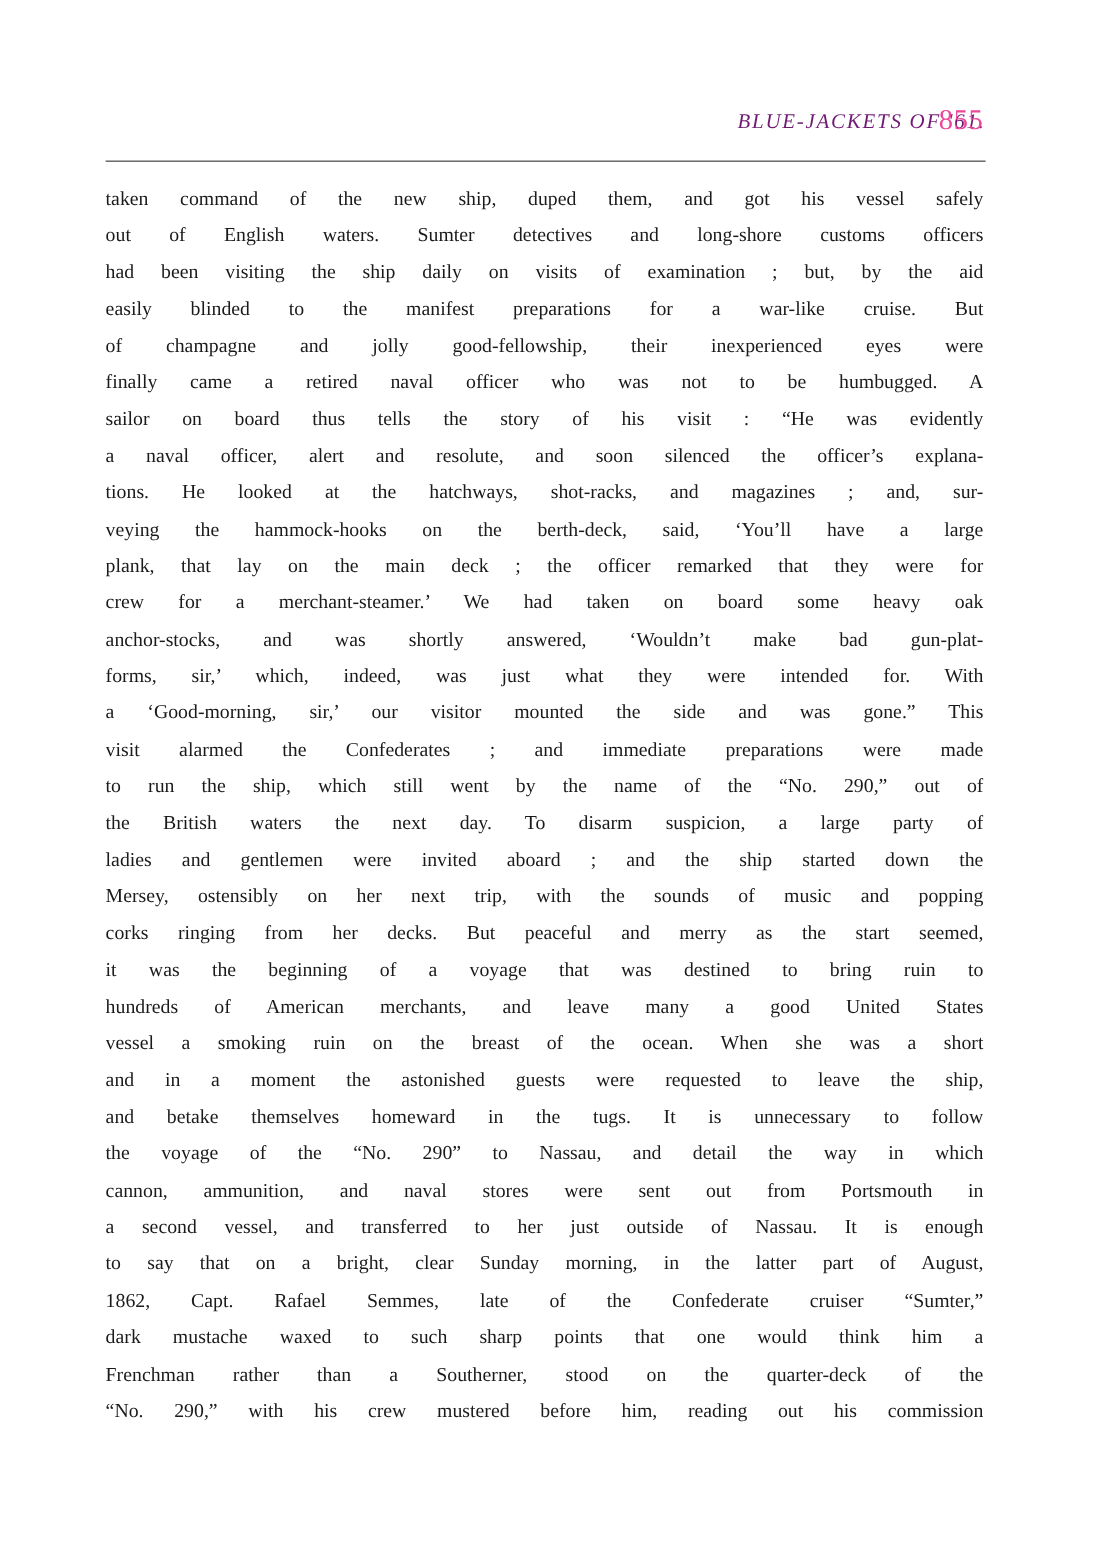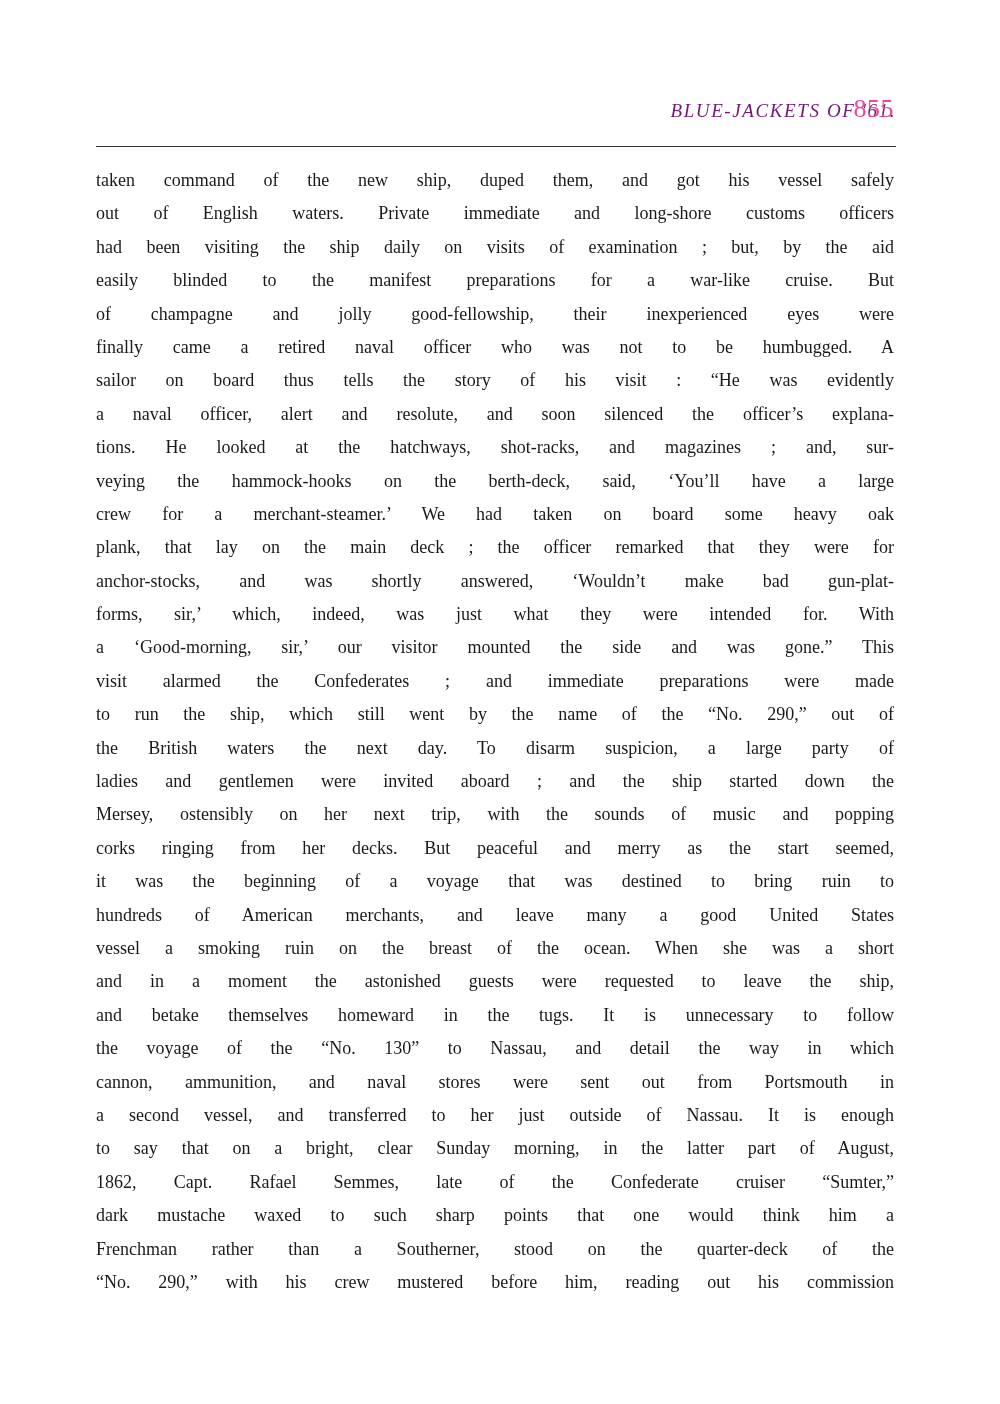--- a/index.html
+++ b/index.html
@@ -82,46 +82,46 @@
 
 <div class="page">
   <div class="running-head">
     <div class="running-title">BLUE-JACKETS OF '61.</div>
     <div class="page-number">855</div>
   </div>
   <div class="head-rule"></div>
 
   <div class="body-text">
     <span class="line">taken command of the new ship, duped them, and got his vessel safely</span>
-    <span class="line">out of English waters.  Private immediate and long-shore customs officers</span>
+    <span class="line">out of English waters.  Sumter detectives and long-shore customs officers</span>
     <span class="line">had been visiting the ship daily on visits of examination ; but, by the aid</span>
     <span class="line">easily blinded to the manifest preparations for a war-like cruise.  But</span>
     <span class="line">of champagne and jolly good-fellowship, their inexperienced eyes were</span>
     <span class="line">finally came a retired naval officer who was not to be humbugged.  A</span>
     <span class="line">sailor on board thus tells the story of his visit : “He was evidently</span>
     <span class="line">a naval officer, alert and resolute, and soon silenced the officer’s explana-</span>
     <span class="line">tions.  He looked at the hatchways, shot-racks, and magazines ; and, sur-</span>
     <span class="line">veying the hammock-hooks on the berth-deck, said, ‘You’ll have a large</span>
+    <span class="line">plank, that lay on the main deck ; the officer remarked that they were for</span>
     <span class="line">crew for a merchant-steamer.’  We had taken on board some heavy oak</span>
-    <span class="line">plank, that lay on the main deck ; the officer remarked that they were for</span>
     <span class="line">anchor-stocks, and was shortly answered, ‘Wouldn’t make bad gun-plat-</span>
     <span class="line">forms, sir,’ which, indeed, was just what they were intended for.  With</span>
     <span class="line">a ‘Good-morning, sir,’ our visitor mounted the side and was gone.”  This</span>
     <span class="line">visit alarmed the Confederates ; and immediate preparations were made</span>
     <span class="line">to run the ship, which still went by the name of the “No. 290,” out of</span>
     <span class="line">the British waters the next day.  To disarm suspicion, a large party of</span>
     <span class="line">ladies and gentlemen were invited aboard ; and the ship started down the</span>
     <span class="line">Mersey, ostensibly on her next trip, with the sounds of music and popping</span>
     <span class="line">corks ringing from her decks.  But peaceful and merry as the start seemed,</span>
     <span class="line">it was the beginning of a voyage that was destined to bring ruin to</span>
     <span class="line">hundreds of American merchants, and leave many a good United States</span>
     <span class="line">vessel a smoking ruin on the breast of the ocean.  When she was a short</span>
     <span class="line">and in a moment the astonished guests were requested to leave the ship,</span>
     <span class="line">and betake themselves homeward in the tugs.  It is unnecessary to follow</span>
-    <span class="line">the voyage of the “No. 130” to Nassau, and detail the way in which</span>
+    <span class="line">the voyage of the “No. 290” to Nassau, and detail the way in which</span>
     <span class="line">cannon, ammunition, and naval stores were sent out from Portsmouth in</span>
     <span class="line">a second vessel, and transferred to her just outside of Nassau.  It is enough</span>
     <span class="line">to say that on a bright, clear Sunday morning, in the latter part of August,</span>
     <span class="line">1862, Capt. Rafael Semmes, late of the Confederate cruiser “Sumter,”</span>
     <span class="line">dark mustache waxed to such sharp points that one would think him a</span>
     <span class="line">Frenchman rather than a Southerner, stood on the quarter-deck of the</span>
     <span class="line last">“No. 290,” with his crew mustered before him, reading out his commission</span>
   </div>
 </div>
 

